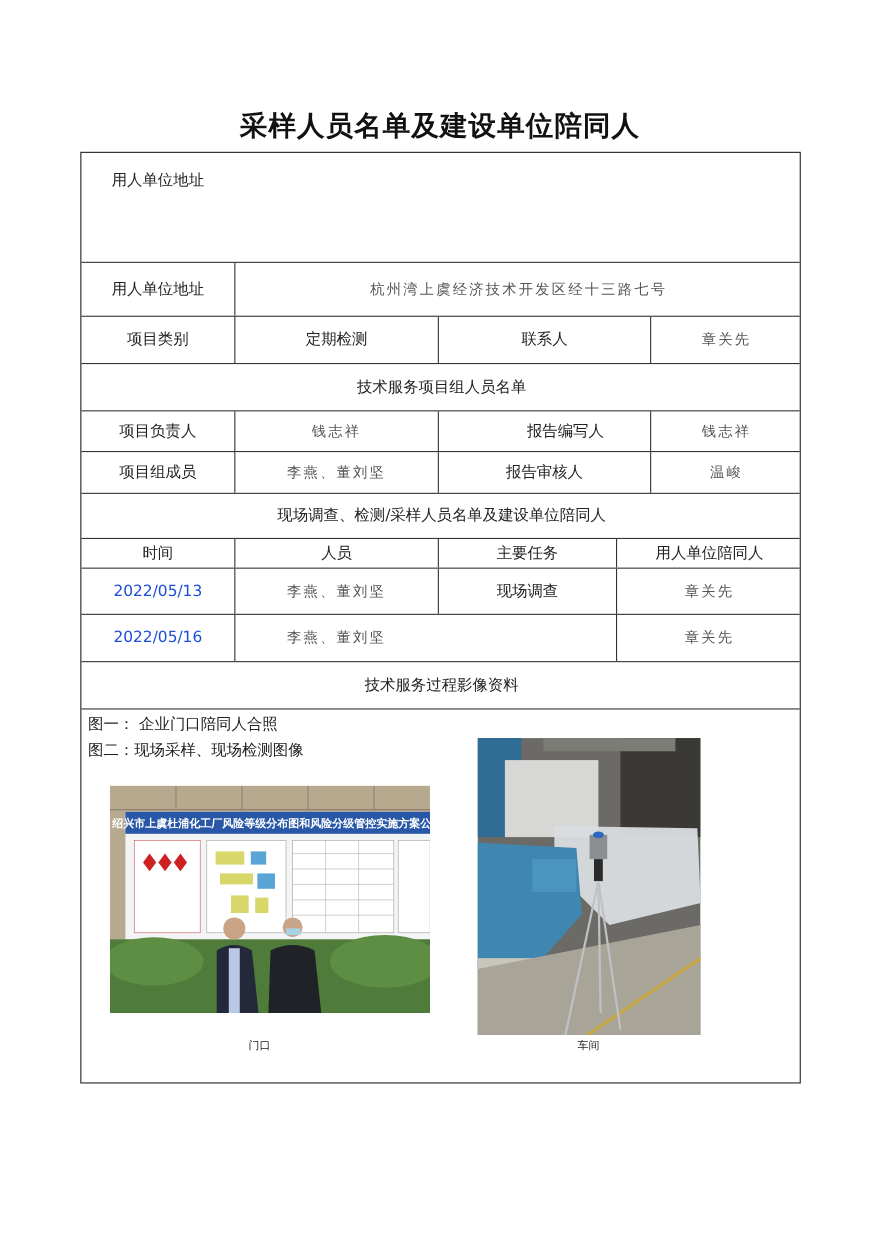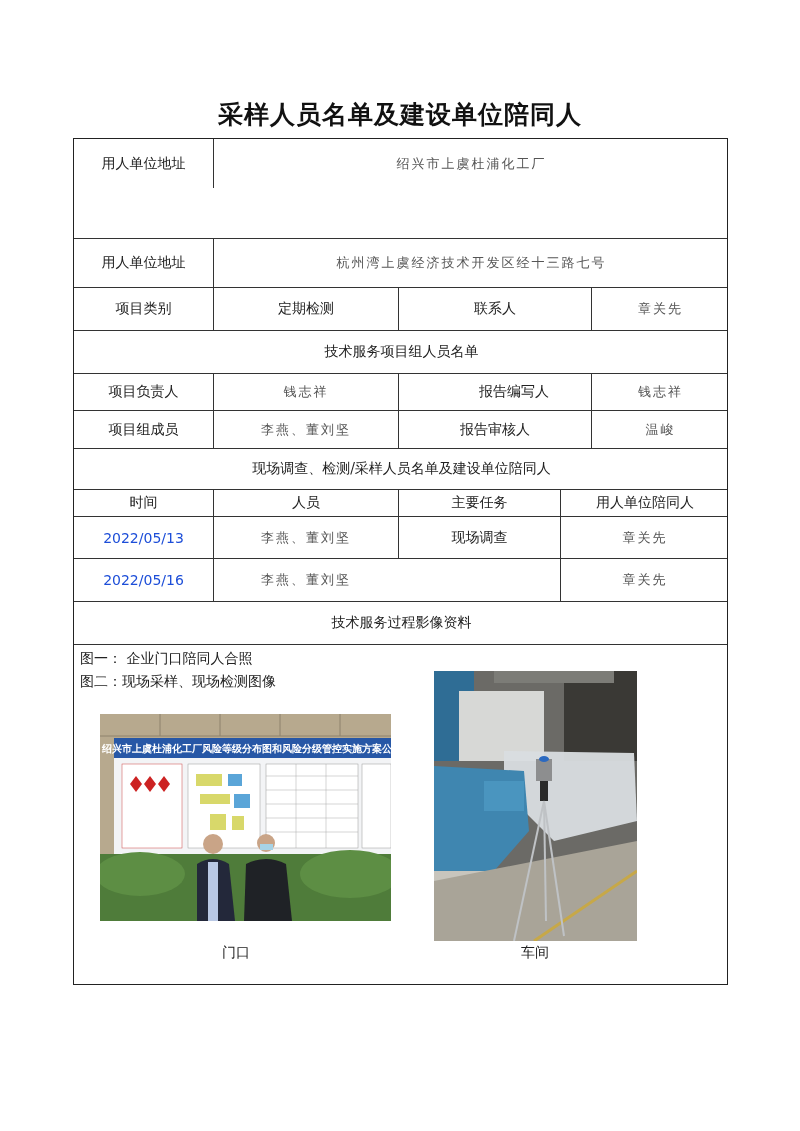--- a/index.html
+++ b/index.html
@@ -10,32 +10,31 @@
   .row.first { border-top: none; }
   .cell { position: absolute; top: 0; height: 100%; display: flex; align-items: center; justify-content: center; box-sizing: border-box; font-size: 14px; text-align: center; }
   .cell.vline { border-left: 1.2px solid #333; }
   .lbl { color: #222; }
   .val { color: #555; letter-spacing: 2px; font-family: "DejaVu Sans", "Liberation Sans", sans-serif; font-size: 13px; }
   .val.num { letter-spacing: 0; font-size: 14px; color: #1d4ed8; }
   .sec { color: #222; }
   .photo-area { position: absolute; left: 0; top: 505px; width: 100%; height: 340px; border-top: 1.2px solid #333; }
   .caption-line { position: absolute; left: 6px; font-size: 14px; color: #222; }
   .img-box { position: absolute; overflow: hidden; }
-  .img-cap { position: absolute; font-size: 14px; color: #222; text-align: center; }
+  .img-cap { position: absolute; font-size: 10px; color: #222; text-align: center; }
 </style>
 </head>
 <body>
 
 <div class="title">采样人员名单及建设单位陪同人</div>
 
 <div class="tbl">
 
   <div class="row first" style="top:0; height:49px;">
     <div class="cell lbl" style="left:0; width:139px;">用人单位地址</div>
-    <div class="cell val vline" style="left:139px; width:516px;">绍兴市上虞杜浦化工厂</div>
   </div>
 
 
   <div class="row" style="top:99px; height:49px;">
     <div class="cell lbl" style="left:0; width:139px;">用人单位地址</div>
     <div class="cell val vline" style="left:139px; width:516px;">杭州湾上虞经济技术开发区经十三路七号</div>
   </div>
 
   <div class="row" style="top:148px; height:43px;">
     <div class="cell lbl" style="left:0; width:139px;">项目类别</div>

